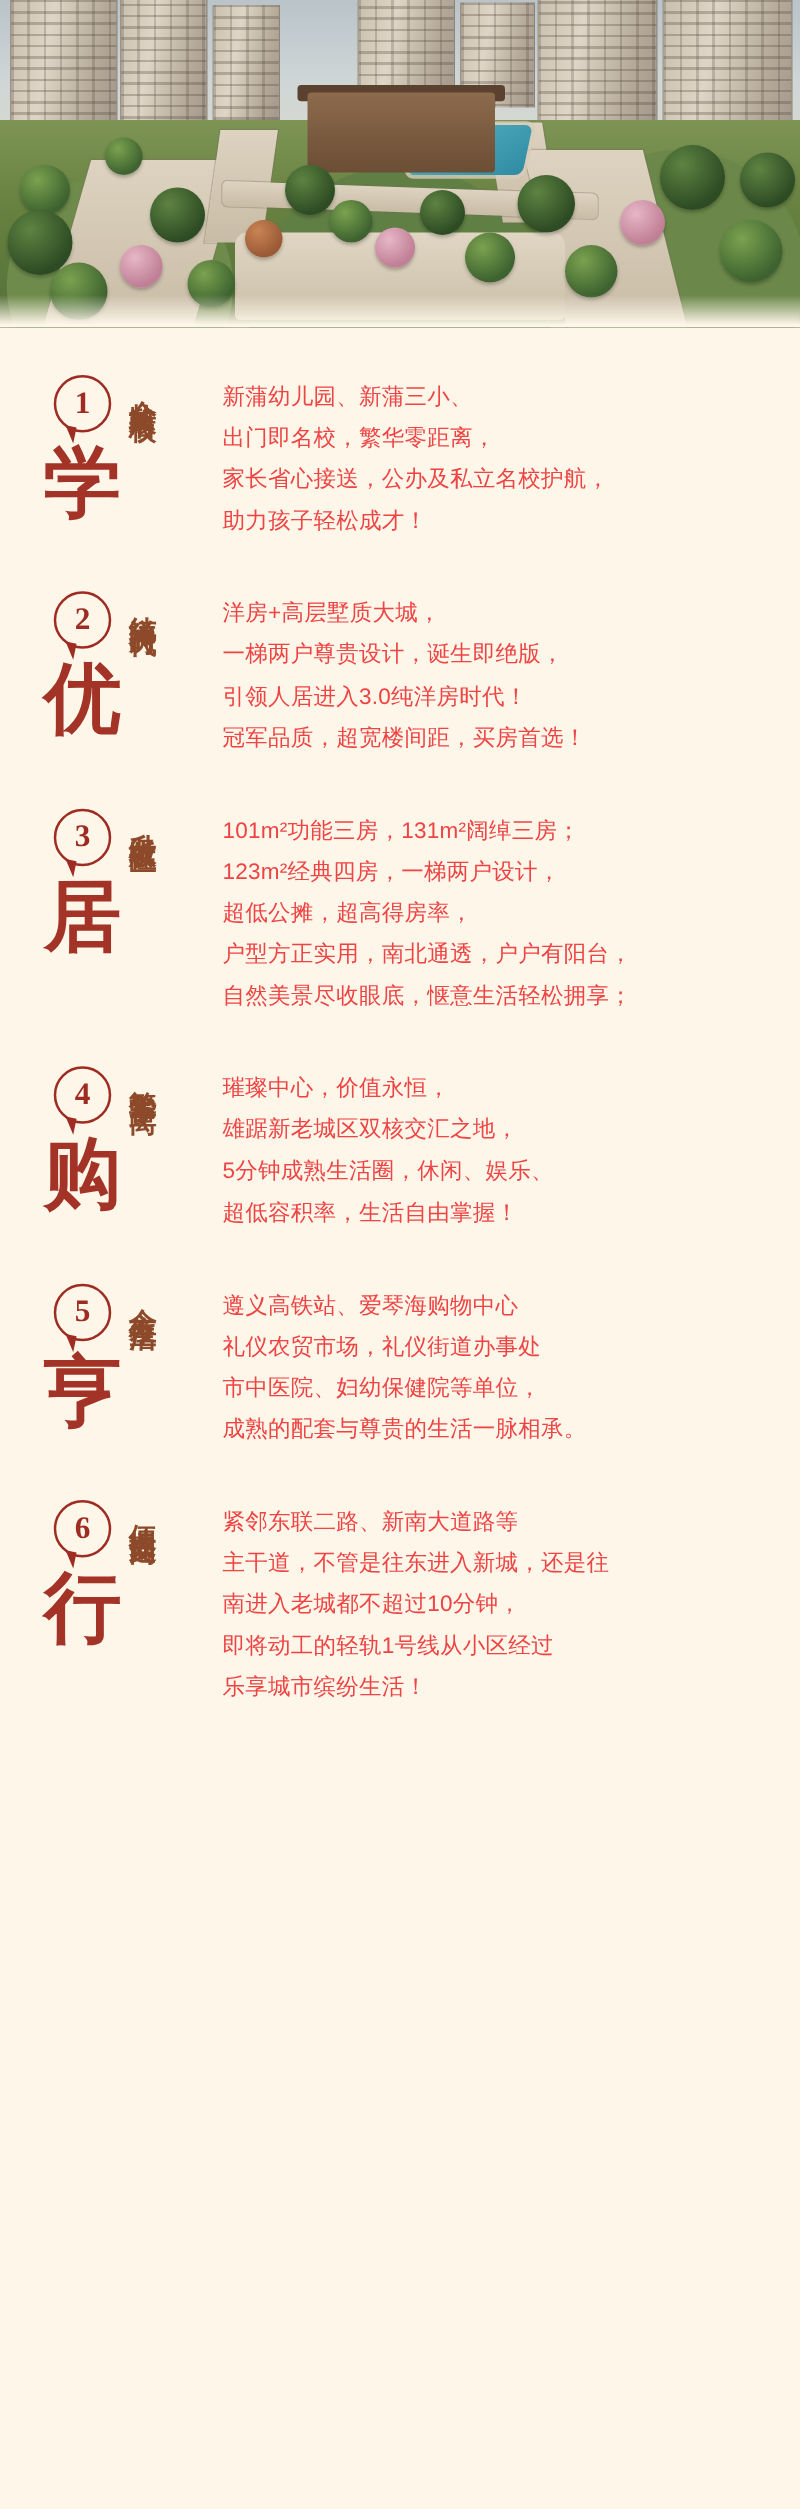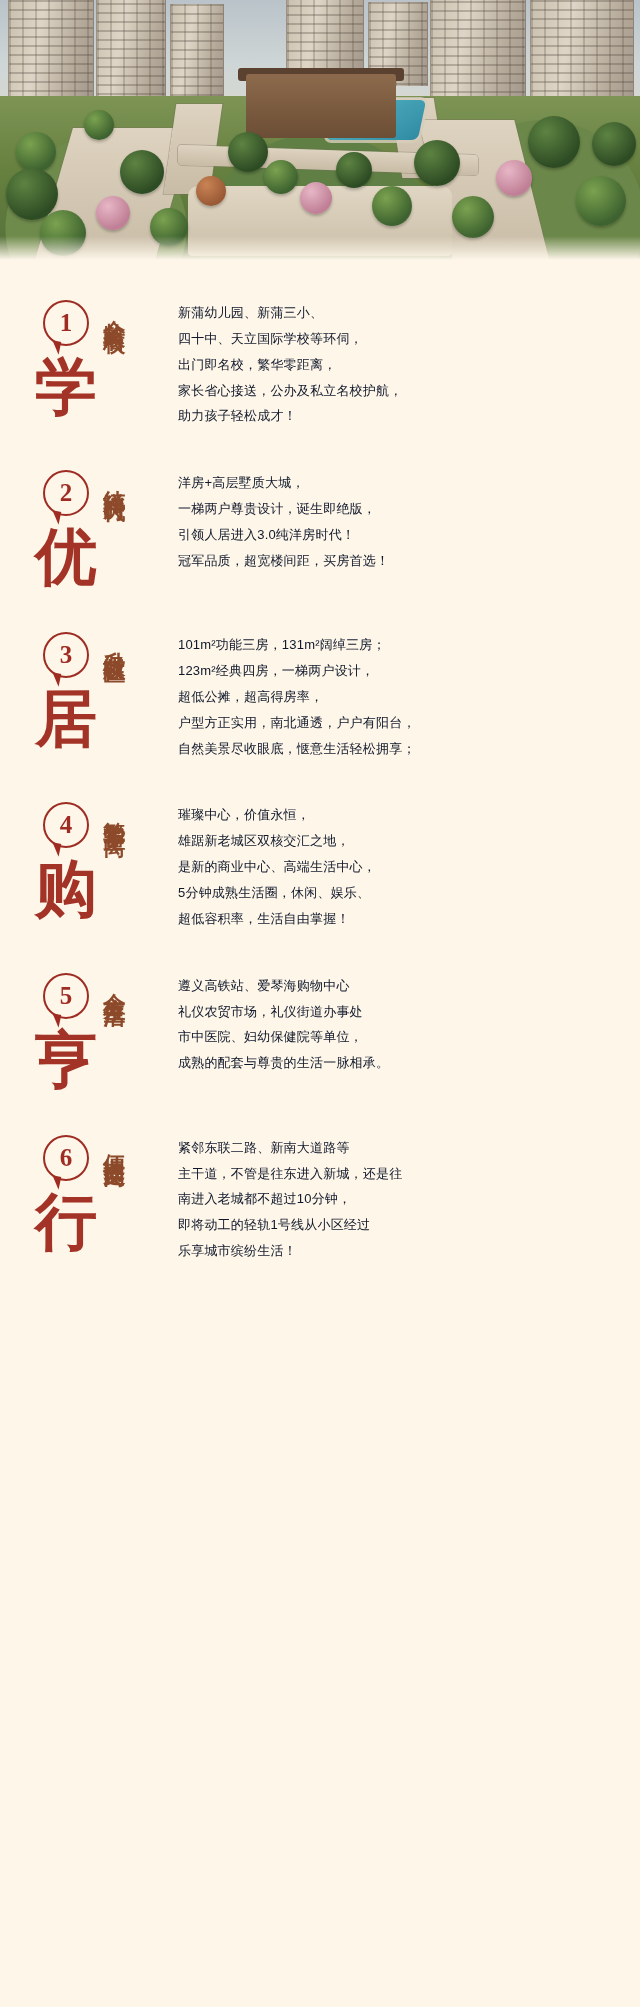--- a/index.html
+++ b/index.html
@@ -179,23 +179,23 @@
     white-space: nowrap;
   }
 
   .lines {
     flex: 1 1 auto;
     padding-top: 6px;
     padding-left: 4px;
   }
   .lines p {
     margin: 0 0 7px 0;
-    font-size: 13px;
+    font-size: 18px;
     line-height: 1.45;
-    color: #0f172a;
+    color: #ef4444;
     letter-spacing: .2px;
   }
   .lines p:last-child { margin-bottom: 0; }
 </style>
 </head>
 <body>
 
 <div class="page">
 
   <div class="hero">
@@ -250,21 +250,20 @@
     <div class="item">
       <div class="badge-col">
         <div class="bubble">1</div>
         <div class="bigchar">学</div>
       </div>
       <div class="vert-col">
         <div class="vert">全龄段名校</div>
       </div>
       <div class="lines">
         <p>新蒲幼儿园、新蒲三小、</p>
-        <p>四十中、天立国际学校等环伺，</p>
         <p>出门即名校，繁华零距离，</p>
         <p>家长省心接送，公办及私立名校护航，</p>
         <p>助力孩子轻松成才！</p>
       </div>
     </div>
 
     <div class="item">
       <div class="badge-col">
         <div class="bubble">2</div>
         <div class="bigchar">优</div>
@@ -301,21 +300,20 @@
       <div class="badge-col">
         <div class="bubble">4</div>
         <div class="bigchar">购</div>
       </div>
       <div class="vert-col">
         <div class="vert">繁华零距离</div>
       </div>
       <div class="lines">
         <p>璀璨中心，价值永恒，</p>
         <p>雄踞新老城区双核交汇之地，</p>
-        <p>是新的商业中心、高端生活中心，</p>
         <p>5分钟成熟生活圈，休闲、娱乐、</p>
         <p>超低容积率，生活自由掌握！</p>
       </div>
     </div>
 
     <div class="item">
       <div class="badge-col">
         <div class="bubble">5</div>
         <div class="bigchar">亨</div>
       </div>

